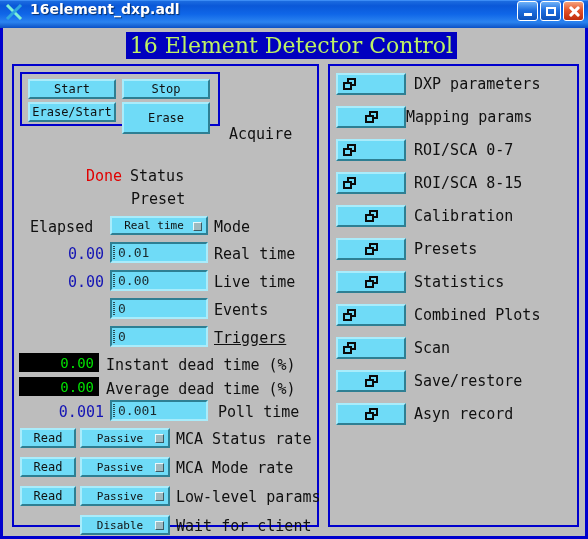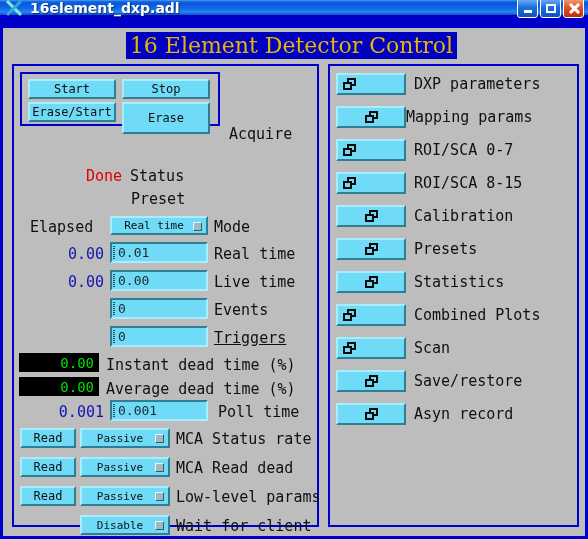--- a/index.html
+++ b/index.html
@@ -5,25 +5,25 @@
   html,body{margin:0;padding:0;}
   body{
     width:588px;height:539px;overflow:hidden;
     font-family:"DejaVu Sans Mono","Liberation Mono",monospace;
     background:#0000c8;
   }
   #app{position:relative;width:588px;height:539px;box-sizing:border-box;}
 
   
   .titlebar{
-    position:absolute;left:0;top:0;width:588px;height:15px;
+    position:absolute;left:0;top:0;width:588px;height:28px;
     background:linear-gradient(180deg,#1c6ce0 0%,#0a58d8 18%,#0f66e8 48%,#2a83f0 78%,#0b51c4 100%);
     border-top:1px solid #3b8cf5;
     box-sizing:border-box;
-    display:flex;align-items:center;
+    display:flex;
   }
   .win-icon{width:22px;height:22px;margin-left:4px;flex:0 0 auto;position:relative;}
   .win-title{
     color:#ffffff;font-family:"DejaVu Sans","Liberation Sans",sans-serif;
     font-size:14px;font-weight:bold;margin-left:4px;
     text-shadow:1px 1px 1px rgba(0,0,0,.55);
     white-space:nowrap;letter-spacing:0px;
   }
   .win-btns{margin-left:auto;display:flex;gap:2px;margin-right:4px;}
   .wb{
@@ -48,21 +48,21 @@
   
   .client{
     position:absolute;left:0;top:28px;width:588px;height:511px;
     background:#bdbdbd;box-sizing:border-box;
     border-left:3px solid #0000cd;border-right:3px solid #0000cd;border-bottom:3px solid #0000cd;
   }
 
   
   .banner{
     position:absolute;left:123px;top:4px;width:331px;height:27px;
-    background:#0000c0;color:#eab308;
+    background:#0000c0;color:#bef264;
     font-family:"DejaVu Serif","Liberation Serif",serif;
     font-size:22px;line-height:27px;text-align:center;white-space:nowrap;
   }
 
   
   .panel{
     position:absolute;background:#bdbdbd;
     border:2px solid #0000cd;box-sizing:border-box;
   }
   #left-panel{left:9px;top:36px;width:307px;height:463px;}
@@ -231,21 +231,21 @@
         <span style="margin-right:10px;">Passive</span>
         <span class="arrow"></span>
       </div>
       <div class="txt" style="left:162px;top:366px;">MCA Status rate</div>
 
       <div class="btn" style="left:6px;top:391px;width:56px;height:20px;">Read</div>
       <div class="menu" style="left:66px;top:391px;width:90px;height:20px;">
         <span style="margin-right:10px;">Passive</span>
         <span class="arrow"></span>
       </div>
-      <div class="txt" style="left:162px;top:395px;">MCA Read dead</div>
+      <div class="txt" style="left:162px;top:395px;">MCA Mode rate</div>
 
       <div class="btn" style="left:6px;top:420px;width:56px;height:20px;">Read</div>
       <div class="menu" style="left:66px;top:420px;width:90px;height:20px;">
         <span style="margin-right:10px;">Passive</span>
         <span class="arrow"></span>
       </div>
       <div class="txt" style="left:162px;top:424px;">Low-level params</div>
 
       <div class="menu" style="left:66px;top:449px;width:90px;height:20px;">
         <span style="margin-right:10px;">Disable</span>

